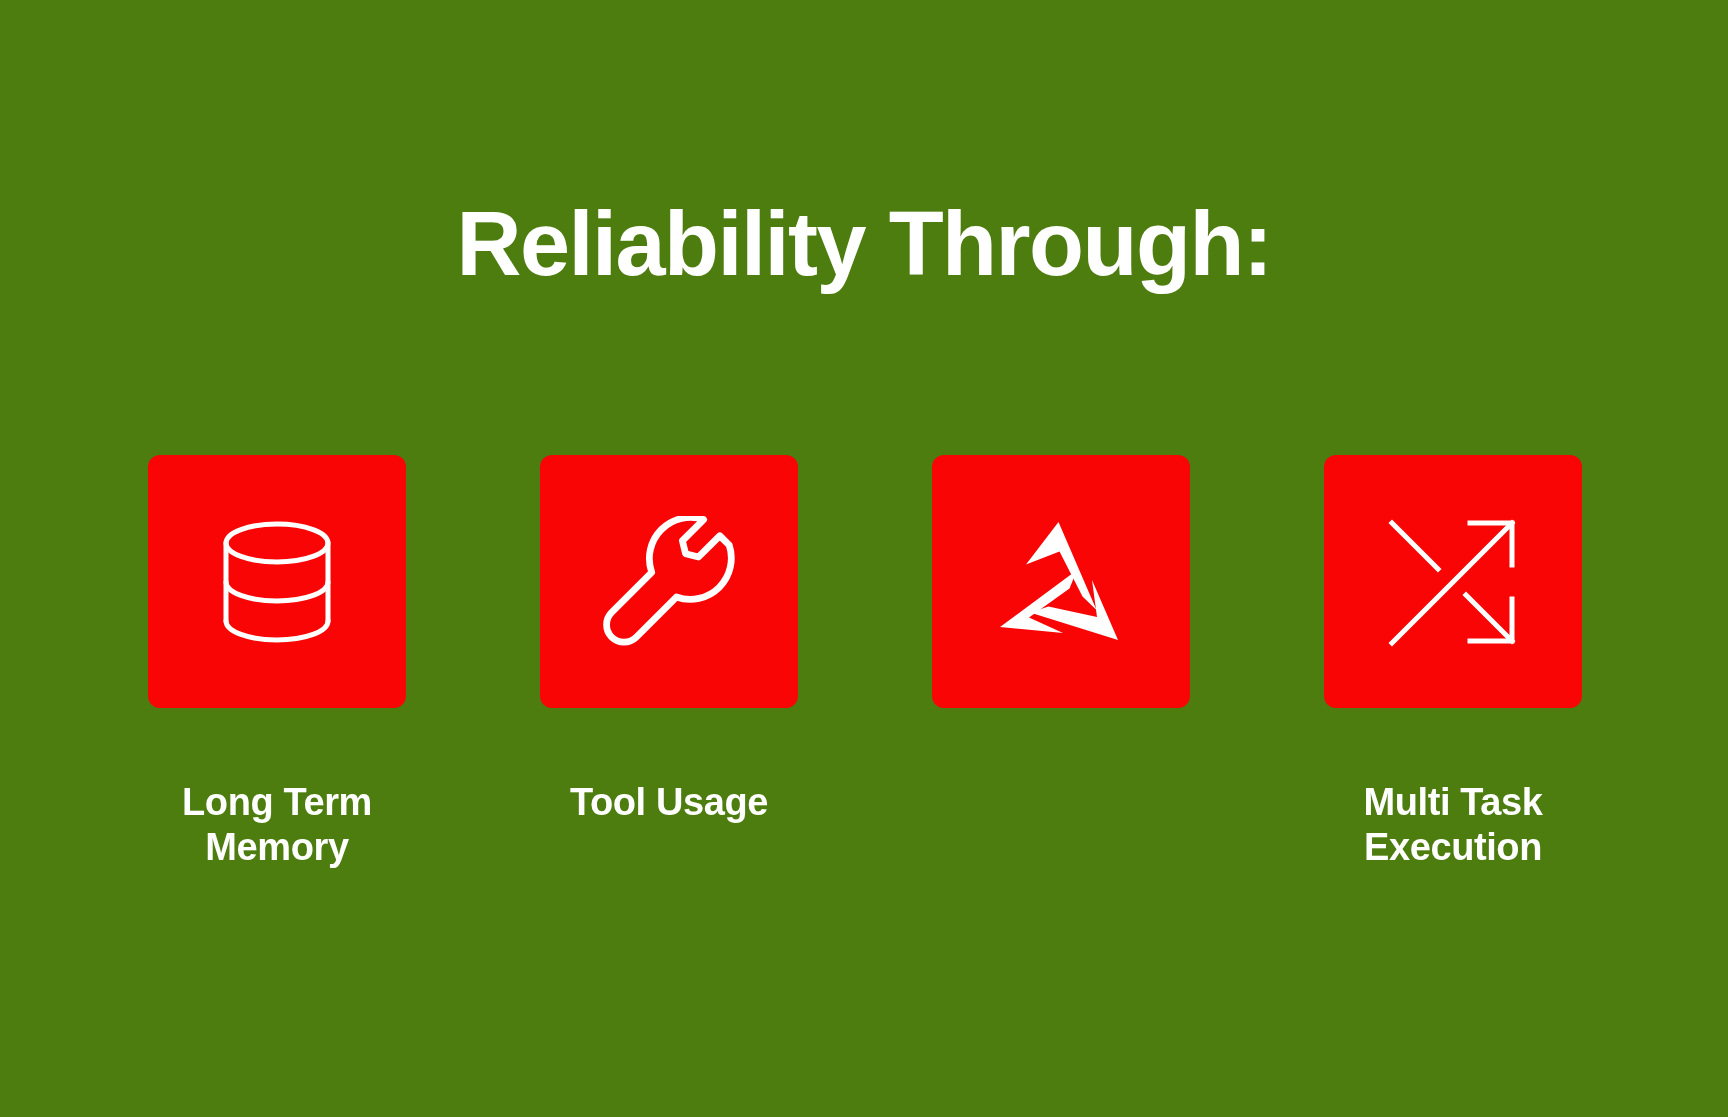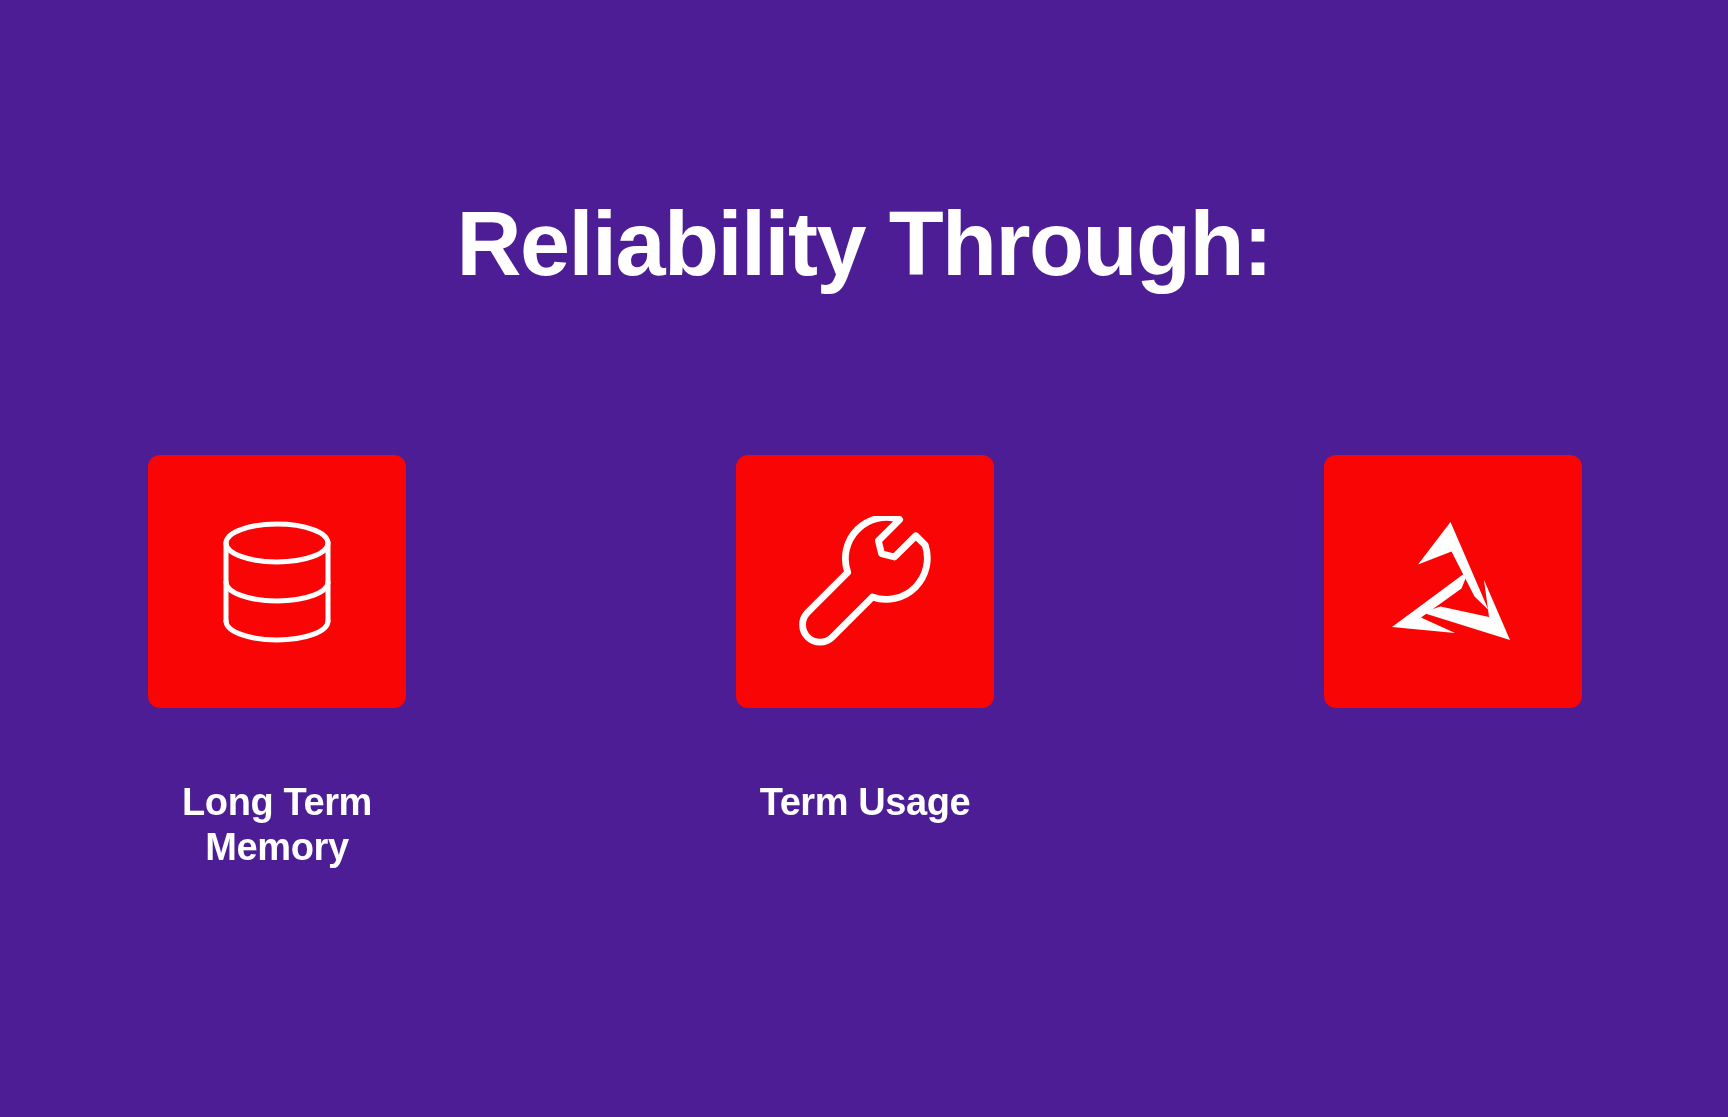--- a/index.html
+++ b/index.html
@@ -74,21 +74,21 @@
     font-weight: 700;
     line-height: 1.18;
     text-align: center;
     letter-spacing: -0.4px;
     white-space: pre-line;
   }
 </style>
 </head>
 <body>
 
-<div class="slide" style="background: #4c1d95;">
+<div class="slide" style="background: #4d7c0f;">
 
   <div class="slide-title" style="color: rgb(255, 255, 255);">Reliability Through:</div>
 
   <div class="cards-row">
 
     <div class="card-col">
       <div class="icon-tile" style="background:#FA0505">
         <span>
           <svg width="118" height="124" viewBox="0 0 118 124" fill="none">
             <ellipse cx="59" cy="23" rx="51" ry="19" stroke="#ffffff" stroke-width="5"></ellipse>
@@ -108,33 +108,51 @@
         <span>
           <svg width="132" height="132" viewBox="0 0 132 132" fill="none">
             <path d="M122.5 22.4 L100.6 44.3 L87.2 41.0 L83.9 27.6 L105.8 5.7
                      C91.0 0.8 74.0 4.3 62.3 16.0 C50.4 27.9 47.0 45.2 52.3 60.2
                      L11.0 101.5 C4.0 108.5 4.0 119.9 11.0 126.9
                      C18.0 133.9 29.4 133.9 36.4 126.9 L77.7 85.6
                      C92.7 90.9 110.0 87.5 121.9 75.6 C133.6 63.9 137.1 46.9 132.2 32.1 Z" stroke="#ffffff" stroke-width="7" stroke-linejoin="round" fill="none" transform="translate(-2,-2) scale(0.97)"></path>
           </svg>
         </span>
       </div>
-      <div class="card-label">Term Usage</div>
+      <div class="card-label">Tool Usage</div>
     </div>
 
     <div class="card-col">
       <div class="icon-tile" style="background:#FA0505">
         <span>
           <svg width="130" height="128" viewBox="0 0 130 128" fill="none">
 
             <path d="M62.5 4 L100.5 92 L86.5 78.5 L63.5 33.5 L30 46.5 Z" fill="#ffffff"></path>
 
             <path d="M122 122 L34 94.5 L52.5 88.5 L101 99 L96 62 Z" fill="#ffffff"></path>
 
             <path d="M4 109 L81 52 L73.5 70.5 L33 99.5 L67 115 Z" fill="#ffffff"></path>
           </svg>
         </span>
       </div>
     </div>
 
+    <div class="card-col">
+      <div class="icon-tile" style="background:#FA0505">
+        <span>
+          <svg width="130" height="130" viewBox="0 0 130 130" fill="none" stroke="#ffffff" stroke-width="5" stroke-linecap="square">
+
+            <path d="M4 126 L124 6"></path>
+            <path d="M82 6 L124 6 L124 48" fill="none"></path>
+
+            <path d="M4 6 L50 52"></path>
+
+            <path d="M78 78 L124 124"></path>
+            <path d="M124 82 L124 124 L82 124" fill="none"></path>
+          </svg>
+        </span>
+      </div>
+      <div class="card-label">Multi Task
+Execution</div>
+    </div>
 
   </div>
 </div>
 
 </body></html>

